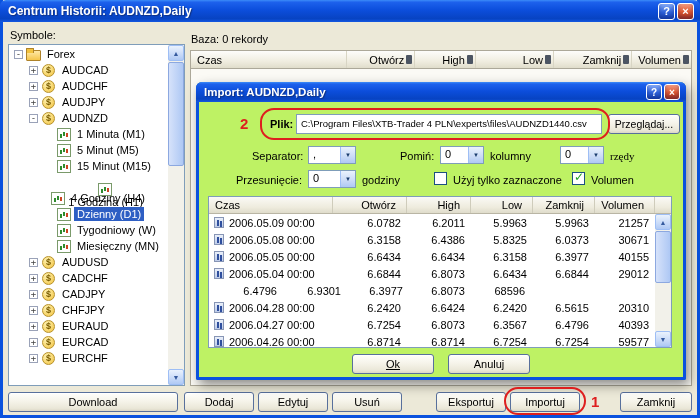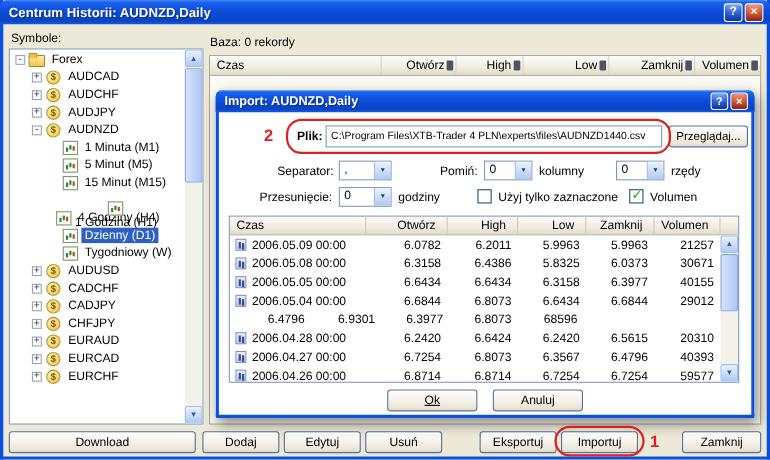--- a/index.html
+++ b/index.html
@@ -69,21 +69,21 @@
   .hcell.notch::after{content:"";position:absolute;right:2px;top:4px;width:6px;height:9px;
     background:#4C5563;border-radius:1px;}
 
   
   .xpbtn{position:absolute;height:20px;border:1px solid #58709C;border-radius:3px;font-size:11px;
     background:linear-gradient(180deg,#FEFEFC 0%,#F6F4EA 45%,#EAE7D8 85%,#DCD8C6 100%);
     display:flex;align-items:center;justify-content:center;box-shadow:inset 0 1px 0 #fff;cursor:default;}
   .bbar{top:392px;}
 
   
-  .dialog{position:absolute;left:196px;top:82px;width:490px;height:298px;background:#ffffff;
+  .dialog{position:absolute;left:196px;top:82px;width:490px;height:298px;background:#bef264;
     border-radius:6px 6px 2px 2px;z-index:10;
     box-shadow:inset 3px 0 0 #0A52DE, inset -3px 0 0 #0A52DE, inset 0 -3px 0 #0A52DE,
                3px 5px 12px rgba(0,0,0,.45);}
   .dlg-title{position:absolute;left:0;top:0;right:0;height:20px;border-radius:6px 6px 0 0;
     background:linear-gradient(180deg,#3C8CF8 0%,#1D61EC 10%,#0C4EDC 45%,#0743C2 85%,#1458E2 100%);
     display:flex;align-items:center;}
   .dlg-title .ttext{color:#fff;font-weight:bold;font-size:11.5px;padding-left:8px;flex:1;
     text-shadow:1px 1px 1px #10307E;}
   .dlg-title .tbtn{width:16px;height:16px;font-size:10px;}
 
@@ -200,20 +200,25 @@
           <span class="ticon chart"></span>
           <span class="lbl">Dzienny (D1)</span>
         </div>
 
         <div class="tree-item" style="padding-left: 34px;">
           <span class="expbox"></span>
           <span class="ticon chart"></span>
           <span class="lbl">Tygodniowy (W)</span>
         </div>
 
+        <div class="tree-item" style="padding-left: 34px;">
+          <span class="expbox"></span>
+          <span class="ticon chart"></span>
+          <span class="lbl">Miesięczny (MN)</span>
+        </div>
 
         <div class="tree-item" style="padding-left: 19px;">
           <span class="expbox">+</span>
           <span class="ticon dollar"></span>
           <span class="lbl">AUDUSD</span>
         </div>
 
         <div class="tree-item" style="padding-left: 19px;">
           <span class="expbox">+</span>
           <span class="ticon dollar"></span>
@@ -304,21 +309,21 @@
     <span class="label" style="left:204px;top:68px;">Pomiń:</span>
     <div class="combo" style="left:244px;top:64px;width:44px;">
       <span class="val">0</span>
       <span class="cbtn"></span>
     </div>
     <span class="label" style="left:294px;top:68px;">kolumny</span>
     <div class="combo" style="left:364px;top:64px;width:44px;">
       <span class="val">0</span>
       <span class="cbtn"></span>
     </div>
-    <span class="label" style="left:414px;top:68px;">rzędy</span>
+    <span class="label" style="left:414px;top:68px;font-family:Liberation Serif, serif;">rzędy</span>
 
     <span class="label" style="left:40px;top:92px;">Przesunięcie:</span>
     <div class="combo" style="left:112px;top:88px;width:48px;">
       <span class="val">0</span>
       <span class="cbtn"></span>
     </div>
     <span class="label" style="left:166px;top:92px;">godziny</span>
     <span class="cb" style="left:238px;top:90px;"></span>
     <span class="label" style="left:257px;top:92px;">Użyj tylko zaznaczone</span>
     <span class="cb checked" style="left:376px;top:90px;"></span>

